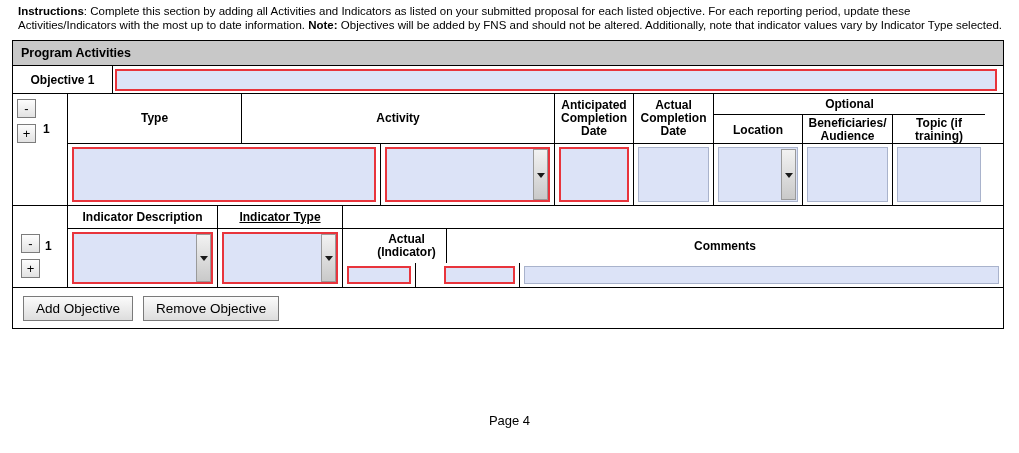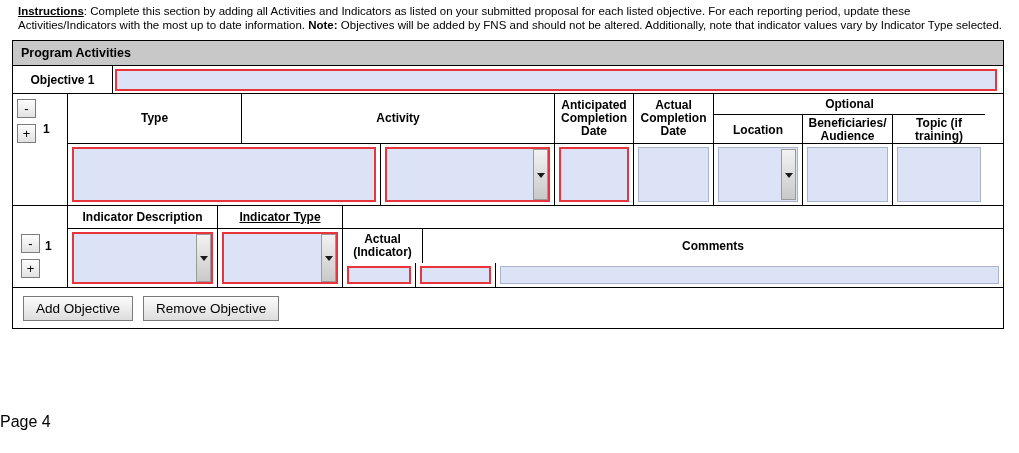--- a/index.html
+++ b/index.html
@@ -27,21 +27,20 @@
   .instructions {
     position: absolute;
     left: 18px;
     top: 4px;
     width: 985px;
     font-size: 11.5px;
     line-height: 14px;
     color: #000;
   }
   .instructions .u {
-    text-decoration: underline;
     font-weight: bold;
   }
   .instructions .b {
     font-weight: bold;
   }
 
   
   .form-wrap {
     position: absolute;
     left: 12px;
@@ -271,21 +270,21 @@
     height: 22px;
   }
   .ind-body {
     display: flex;
     height: 58px;
   }
   .i-desc   { width: 150px; }
   .i-type   { width: 125px; text-decoration: underline; }
   .i-rest   { flex: 1; }
   .i-target { width: 73px; }
-  .i-actual { width: 80px; }
+  .i-actual { width: 80px; margin-left: 24px; }
   .i-comments { flex: 1; }
 
   .sub-split {
     display: flex;
     flex-direction: column;
     flex: 1;
     box-sizing: border-box;
   }
   .sub-split-head {
     display: flex;
@@ -314,21 +313,22 @@
     cursor: pointer;
     color: #000;
   }
 
   
   .page-footer {
     position: absolute;
     left: 0;
     top: 413px;
     width: 1019px;
-    font-size: 16px;
+    text-align: center;
+    font-size: 13px;
   }
 </style>
 </head>
 <body>
 
 <div class="page">
 
   <div class="instructions">
     <span class="u">Instructions</span><span>: Complete this section by adding all Activities and Indicators as listed on your submitted proposal for each listed objective. For each reporting period, update these Activities/Indicators with the most up to date information. </span><span class="b">Note:</span><span> Objectives will be added by FNS and should not be altered. Additionally, note that indicator values vary by Indicator Type selected.</span>
   </div>

